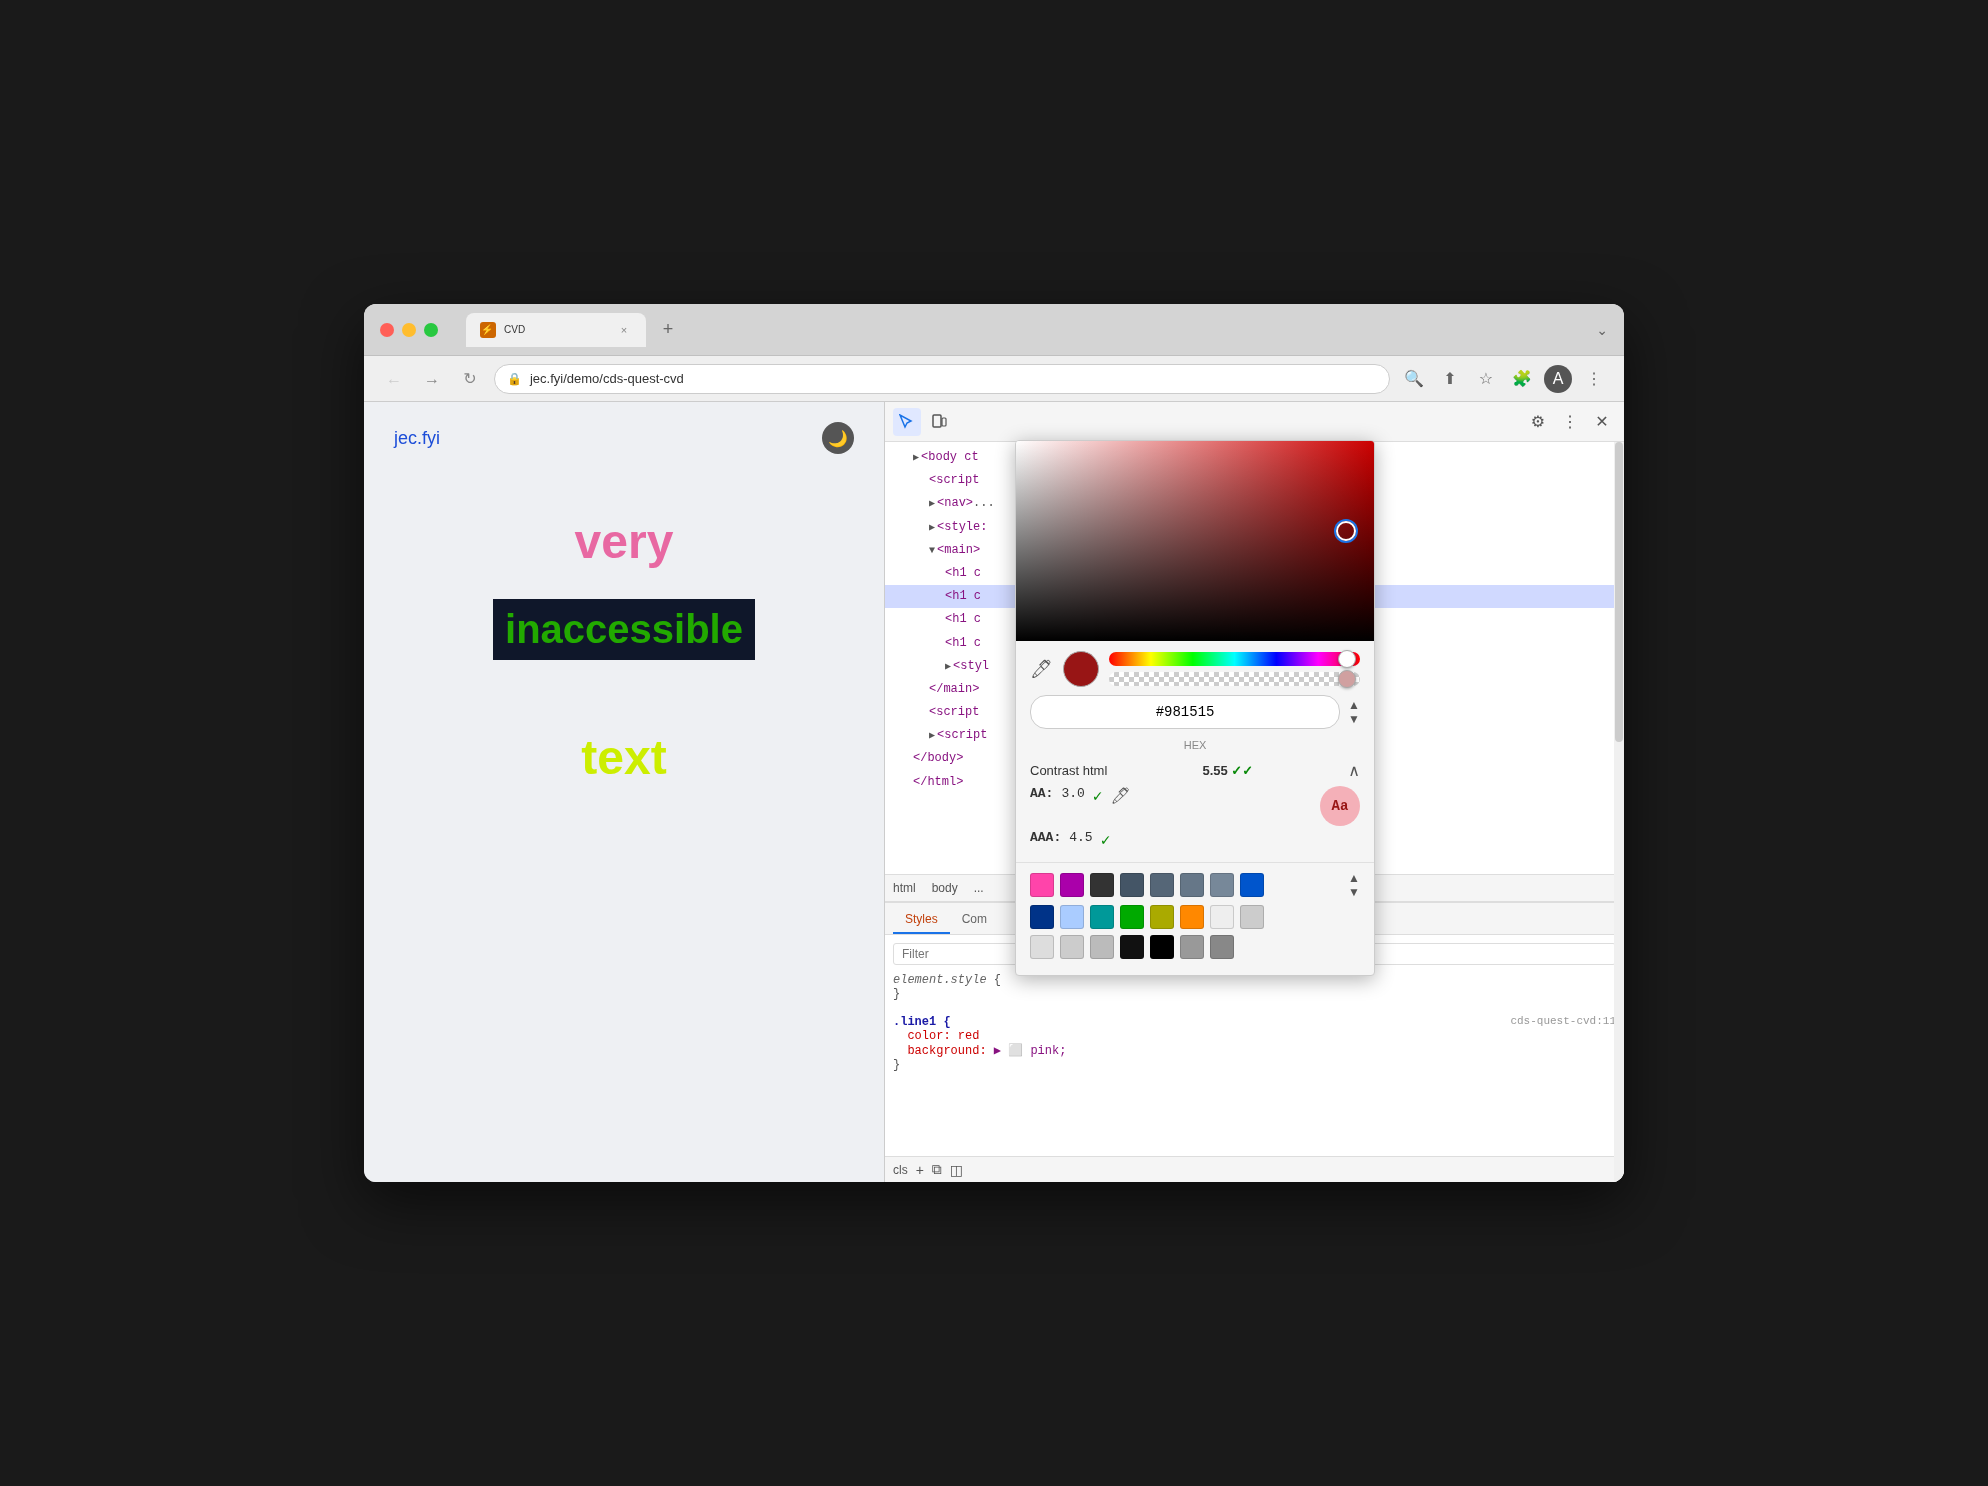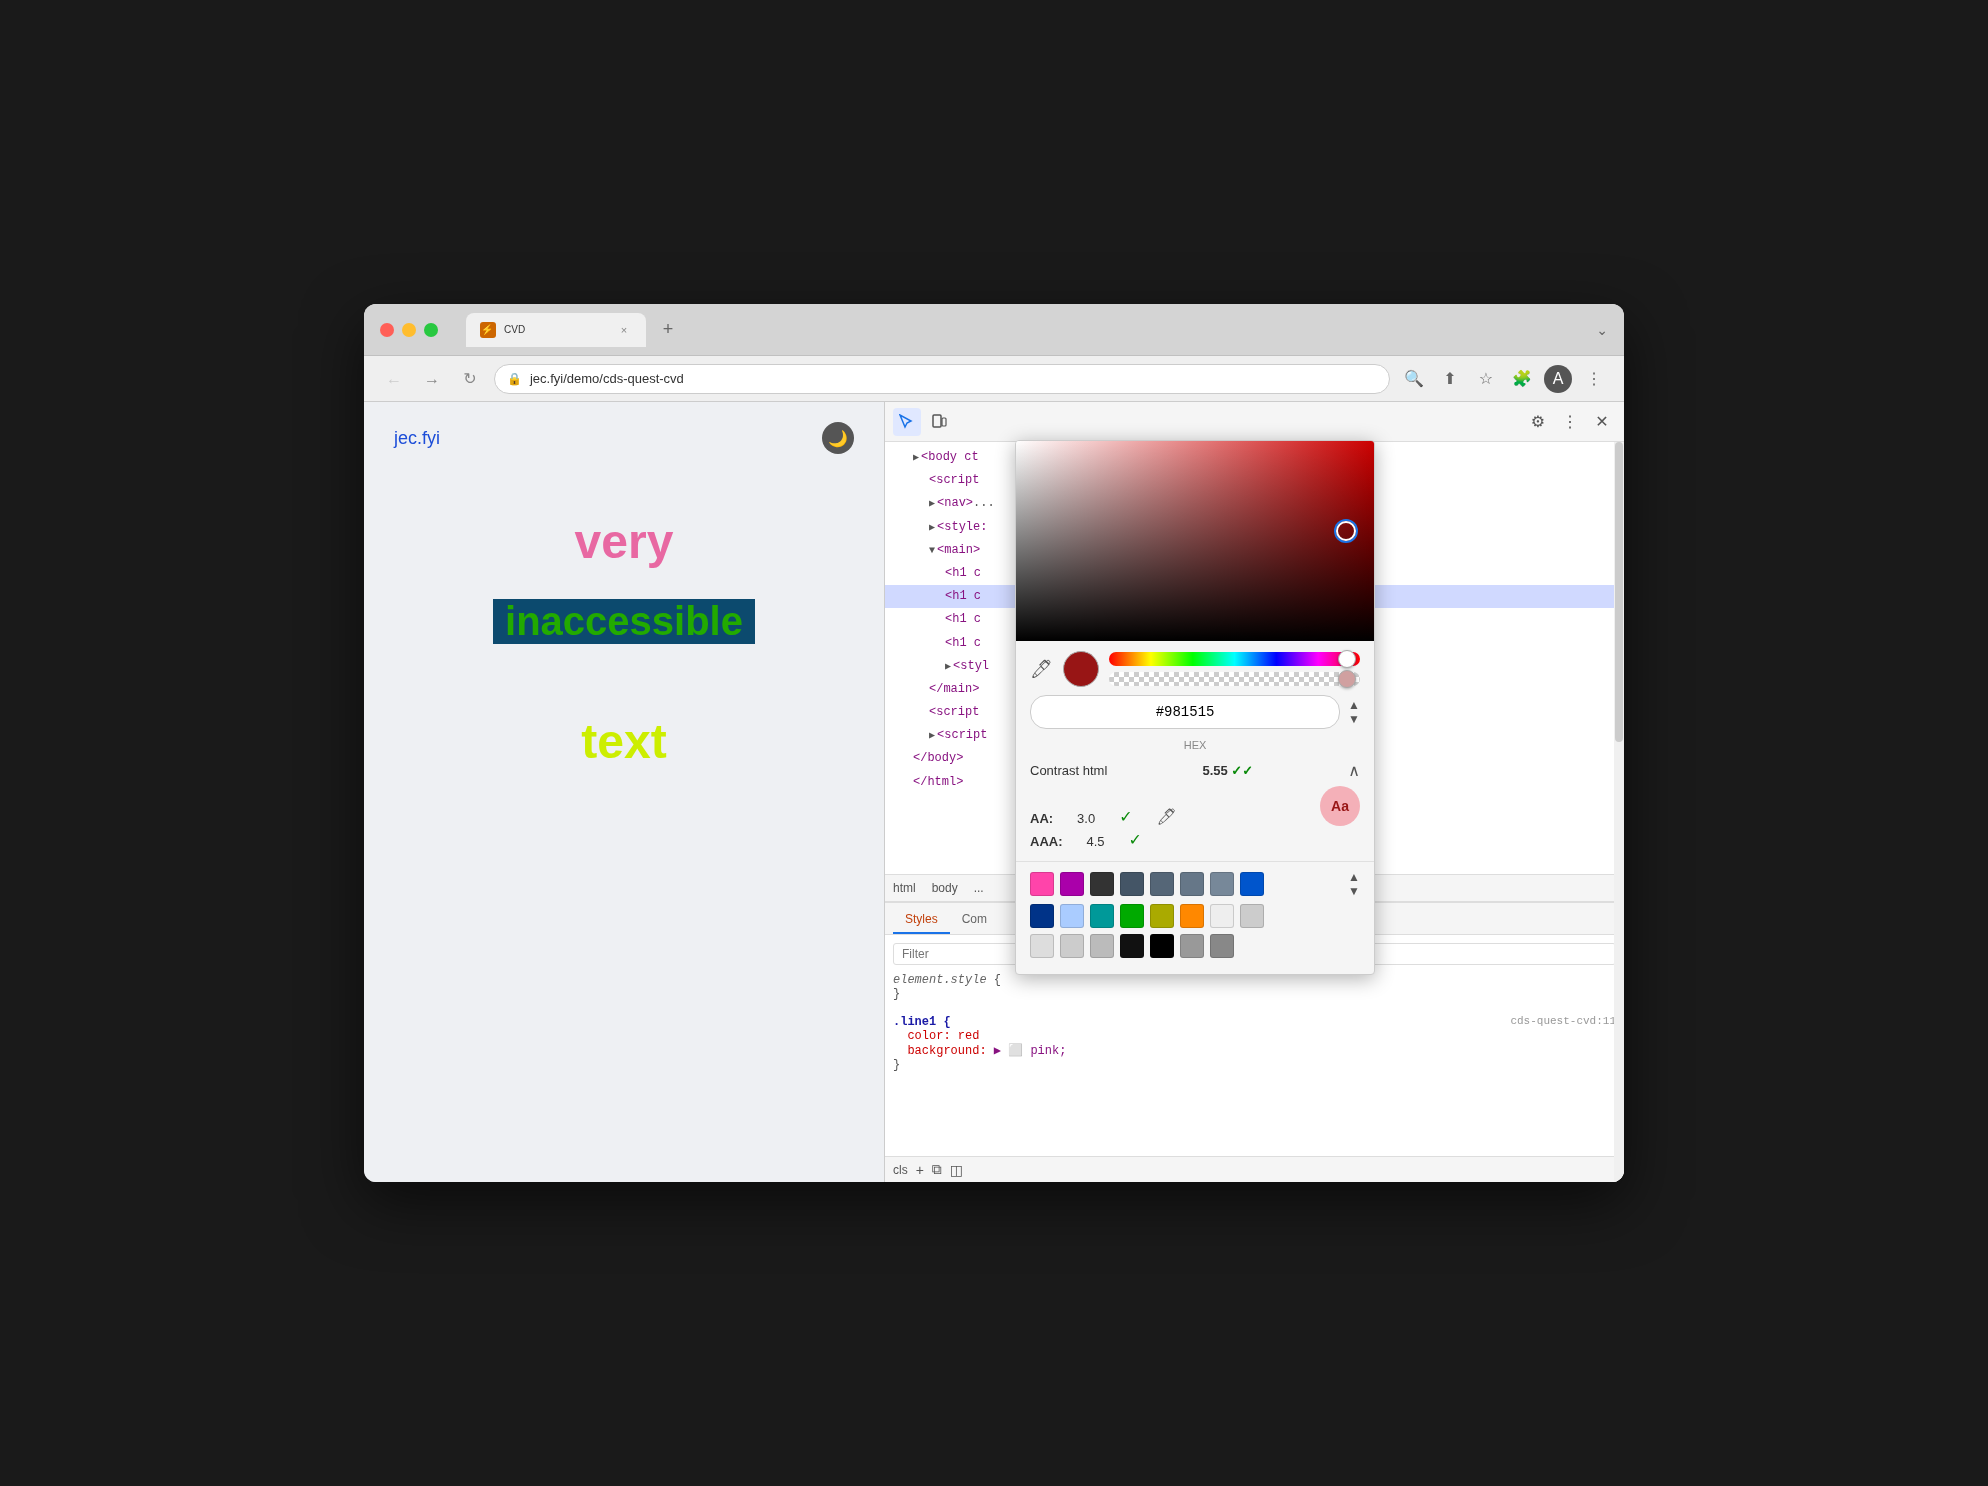--- a/index.html
+++ b/index.html
@@ -201,22 +201,22 @@
     }
     .word-very {
       font-size: 48px;
       font-weight: bold;
       color: #e868a2;
     }
     .word-inaccessible {
       font-size: 40px;
       font-weight: bold;
       color: #22aa00;
-      background: #0c4a6e;
-      padding: 0 12px;
+      background: #0f172a;
+      padding: 8px 12px;
     }
     .word-low-contrast {
       font-size: 38px;
       font-weight: bold;
       color: white;
       background: #e8703a;
       padding: 6px 16px;
       border-radius: 4px;
     }
     .word-text {
@@ -479,23 +479,24 @@
       color: #333;
       font-weight: 600;
     }
     .cp-check-green { color: #0a8a0a; }
     .cp-collapse {
       color: #555;
       cursor: pointer;
     }
     .cp-aa-row {
       display: flex;
-      align-items: flex-end;
-      gap: 24px;
+      align-items: flex-start;
+      gap: 8px;
       margin-bottom: 4px;
+      font-family: Liberation Mono, monospace;
     }
     .cp-aa-label { font-size: 13px; color: #333; font-weight: 600; }
     .cp-aa-value { font-size: 13px; color: #333; }
     .cp-preview {
       width: 40px;
       height: 40px;
       border-radius: 50%;
       background: #f4b0b8;
       display: flex;
       align-items: center;

